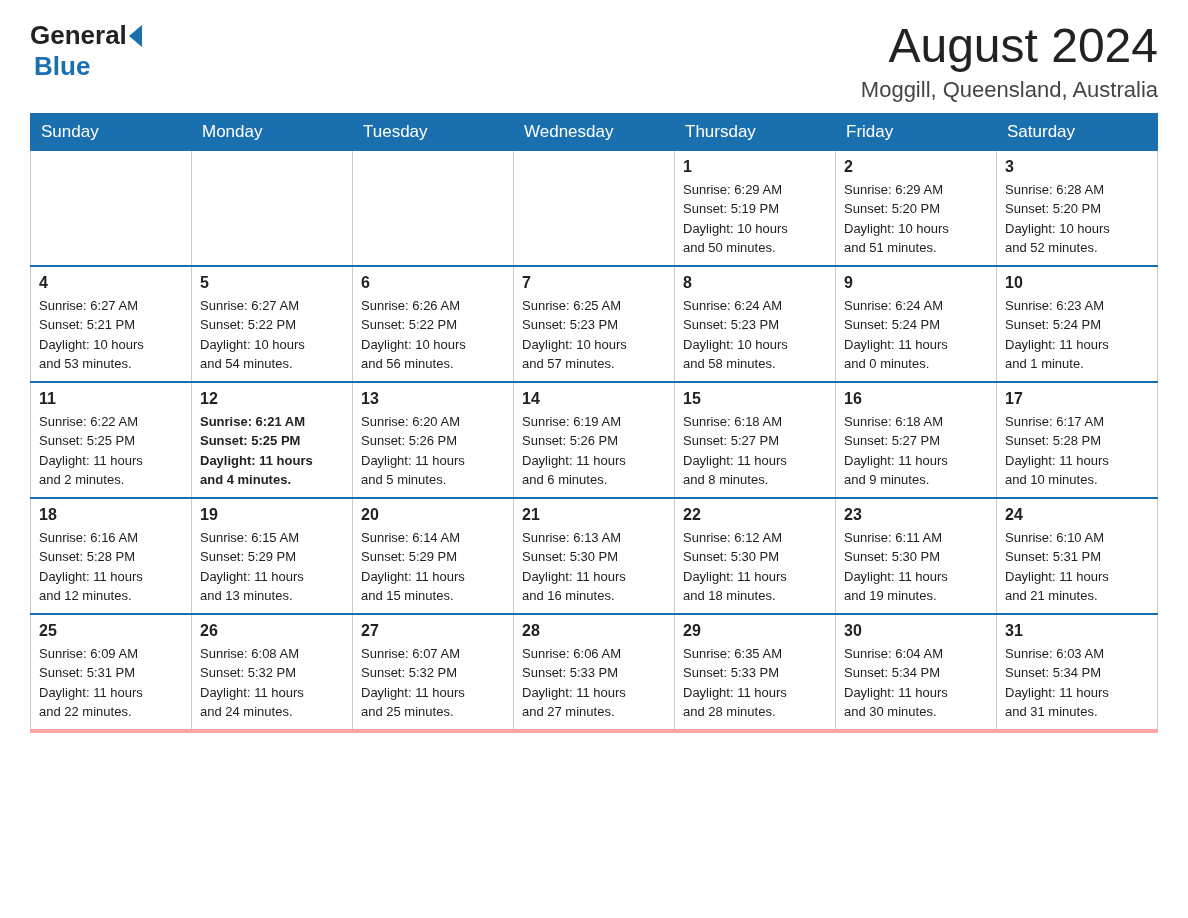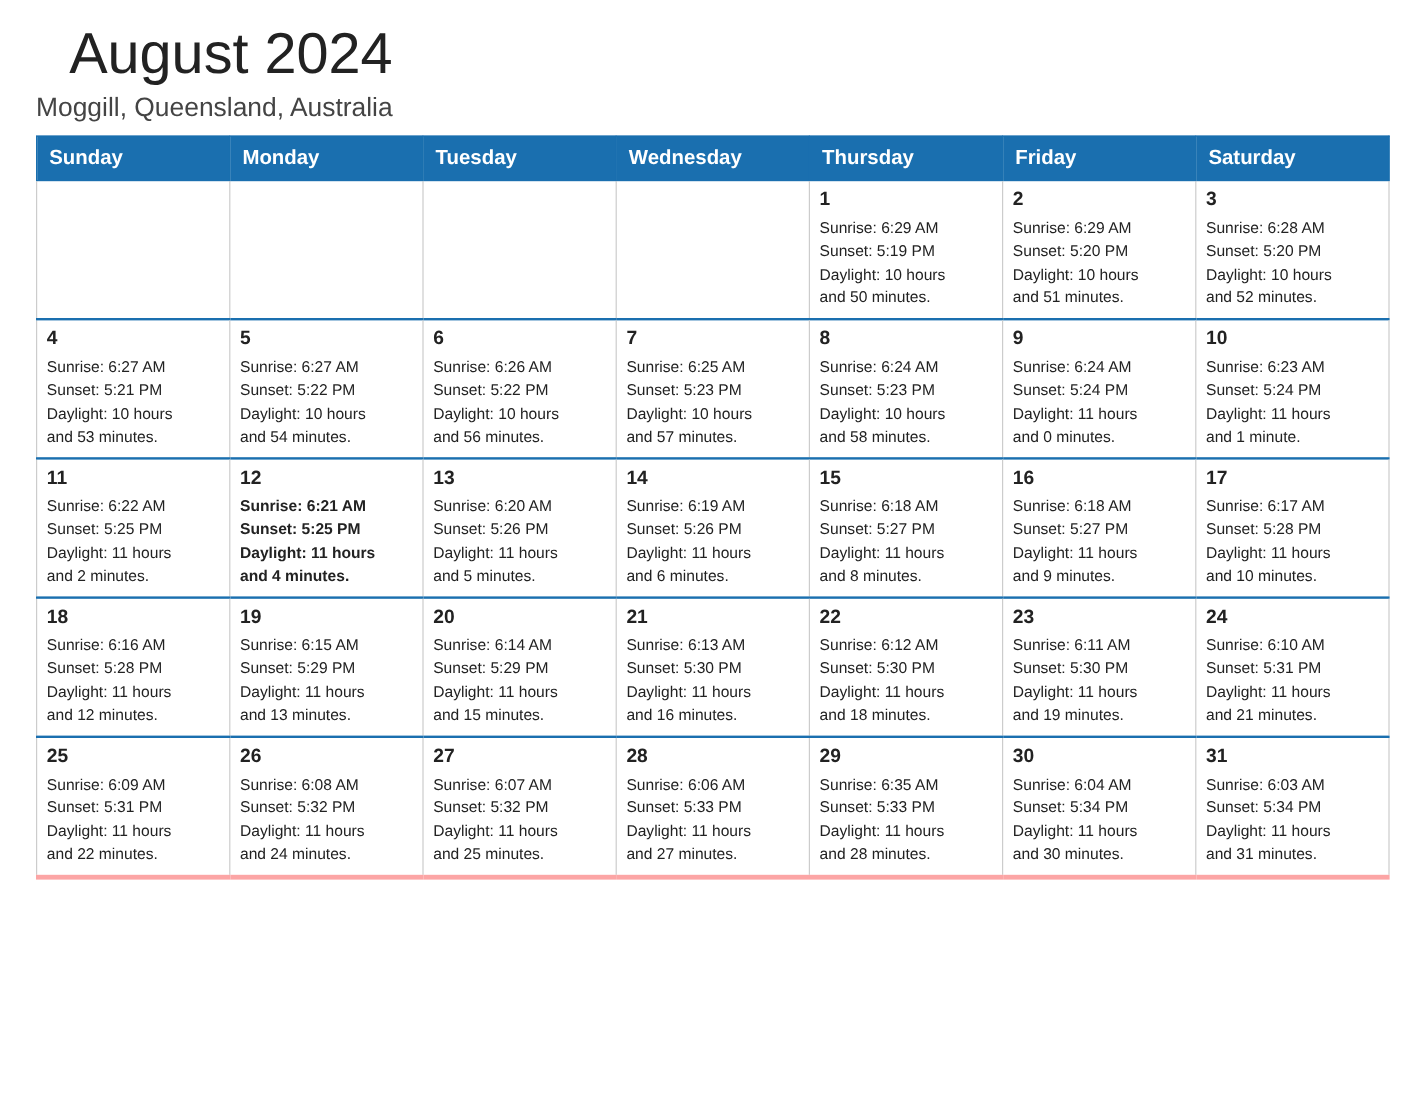--- a/index.html
+++ b/index.html
@@ -48,21 +48,21 @@
     }
     .calendar {
       width: 100%;
       border-collapse: collapse;
       margin-top: 8px;
     }
     .calendar th {
       background-color: #1a6faf;
       color: #fff;
       font-size: 17px;
-      font-weight: bold;
+      font-weight: normal;
       padding: 8px 10px;
       text-align: left;
       border: 1px solid #1a6faf;
     }
     .calendar td {
       border: 1px solid #ccc;
       vertical-align: top;
       padding: 7px 8px;
       width: 14.28%;
       min-height: 110px;
@@ -87,20 +87,32 @@
       border-bottom: 2px solid #1a6faf;
     }
     .calendar tr:last-child td {
       border-bottom: 4px solid #fca5a5;
     }
   </style>
 </head>
 <body>
 
 <div class="header">
+  <div class="logo">
+    <div style="display:flex;flex-direction:column;align-items:flex-start;">
+      <div style="display:flex;align-items:center;">
+        <span class="logo-text-general">General</span>
+        <div style="display:flex;flex-direction:column;align-items:flex-start;margin-left:2px;">
+          <div style="width:0;height:0;border-left:13px solid transparent;border-right:0;border-bottom:11px solid #1a6faf;"></div>
+          <div style="width:0;height:0;border-left:13px solid transparent;border-right:0;border-top:11px solid #1a6faf;"></div>
+        </div>
+      </div>
+      <span class="logo-text-blue" style="margin-left:4px;">Blue</span>
+    </div>
+  </div>
   <div class="title-area">
     <div class="month-title">August 2024</div>
     <div class="location-title">Moggill, Queensland, Australia</div>
   </div>
 </div>
 
 <table class="calendar">
   <thead>
     <tr>
     <th>Sunday</th>

